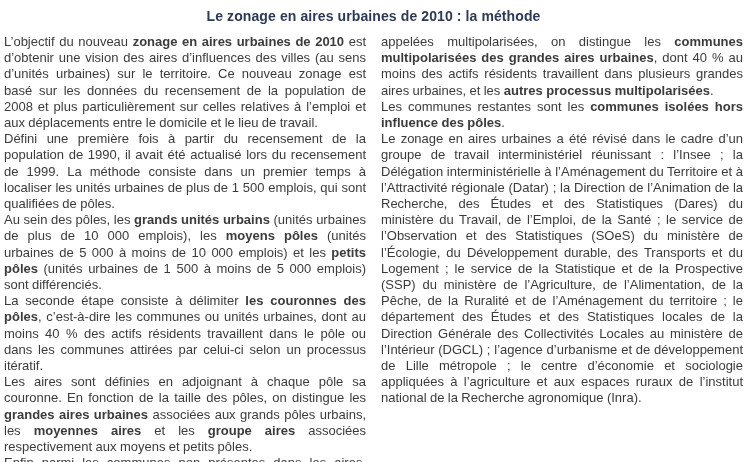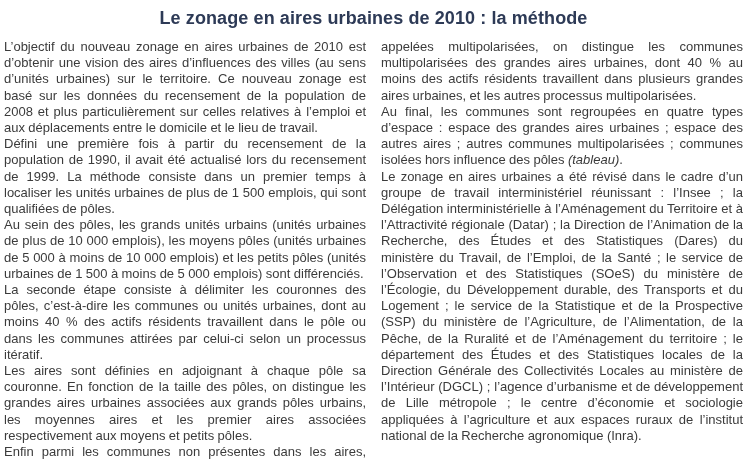--- a/index.html
+++ b/index.html
@@ -15,21 +15,21 @@
     background: var(--page-bg);
     overflow: hidden;
     font-family: "Liberation Sans", "DejaVu Sans", sans-serif;
   }
   .page {
     padding: 5px 4px 0 4px;
     width: 747px;
     height: 462px;
   }
   .doc-title {
-    font-size: 18px;
+    font-size: 14px;
     font-weight: bold;
     text-align: center;
     color: var(--title-color);
     margin: 3px 0 10px 0;
     letter-spacing: 0.1px;
   }
   .columns {
     display: flex;
     gap: 15px;
   }
@@ -37,36 +37,36 @@
     flex: 1 1 0;
     font-size: 13px;
     line-height: 16.2px;
     color: var(--body-color);
     text-align: justify;
     hyphens: auto;
     -webkit-hyphens: auto;
     word-spacing: -0.2px;
   }
   .col p { margin: 0; }
-  .col strong { font-weight: normal; }
+  .col strong { font-weight: bold; }
   .col em { font-style: italic; }
 </style>
 </head>
 <body>
 
 <div class="page">
   <h1 class="doc-title">Le zonage en aires urbaines de 2010 : la méthode</h1>
   <div class="columns">
     <div class="col">
         <p>L’objectif du nouveau <strong>zonage en aires urbaines de 2010</strong> est d’obtenir une vision des aires d’influences des villes (au sens d’unités urbaines) sur le territoire. Ce nouveau zonage est basé sur les données du recensement de la population de 2008 et plus particulièrement sur celles relatives à l’emploi et aux déplacements entre le domicile et le lieu de travail.</p>
         <p>Défini une première fois à partir du recensement de la population de 1990, il avait été actualisé lors du recensement de 1999. La méthode consiste dans un premier temps à localiser les unités urbaines de plus de 1 500 emplois, qui sont qualifiées de pôles.</p>
         <p>Au sein des pôles, les <strong>grands unités urbains</strong> (unités urbaines de plus de 10 000 emplois), les <strong>moyens pôles</strong> (unités urbaines de 5 000 à moins de 10 000 emplois) et les <strong>petits pôles</strong> (unités urbaines de 1 500 à moins de 5 000 emplois) sont différenciés.</p>
         <p>La seconde étape consiste à délimiter <strong>les couronnes des pôles</strong>, c’est-à-dire les communes ou unités urbaines, dont au moins 40 % des actifs résidents travaillent dans le pôle ou dans les communes attirées par celui-ci selon un processus itératif.</p>
-        <p>Les aires sont définies en adjoignant à chaque pôle sa couronne. En fonction de la taille des pôles, on distingue les <strong>grandes aires urbaines</strong> associées aux grands pôles urbains, les <strong>moyennes aires</strong> et les <strong>premier aires</strong> associées respectivement aux moyens et petits pôles.</p>
+        <p>Les aires sont définies en adjoignant à chaque pôle sa couronne. En fonction de la taille des pôles, on distingue les <strong>grandes aires urbaines</strong> associées aux grands pôles urbains, les <strong>moyennes aires</strong> et les <strong>groupe aires</strong> associées respectivement aux moyens et petits pôles.</p>
         <p>Enfin parmi les communes non présentes dans les aires, certaines sont attirées par plusieurs aires, de sorte que 40 % au moins des actifs résidents travaillent dans des aires, sans atteindre ce seuil avec une seule d’entre elles. Au sein de ces communes,</p>
       </div>
     <div class="col">
         <p>appelées multipolarisées, on distingue les <strong>communes multipolarisées des grandes aires urbaines</strong>, dont 40 % au moins des actifs résidents travaillent dans plusieurs grandes aires urbaines, et les <strong>autres processus multipolarisées</strong>.</p>
-        <p>Au final, les communes sont regroupées en <strong>quatre types d’espace</strong> : espace des grandes aires urbaines ; espace des autres aires ; autres communes multipolarisées ; communes isolées hors influence des pôles <em>(tableau)</em>.</p>
+        <p>Les communes restantes sont les <strong>communes isolées hors influence des pôles</strong>.</p>
         <p>Le zonage en aires urbaines a été révisé dans le cadre d’un groupe de travail interministériel réunissant : l’Insee ; la Délégation interministérielle à l’Aménagement du Territoire et à l’Attractivité régionale (Datar) ; la Direction de l’Animation de la Recherche, des Études et des Statistiques (Dares) du ministère du Travail, de l’Emploi, de la Santé ; le service de l’Observation et des Statistiques (SOeS) du ministère de l’Écologie, du Développement durable, des Transports et du Logement ; le service de la Statistique et de la Prospective (SSP) du ministère de l’Agriculture, de l’Alimentation, de la Pêche, de la Ruralité et de l’Aménagement du territoire ; le département des Études et des Statistiques locales de la Direction Générale des Collectivités Locales au ministère de l’Intérieur (DGCL) ; l’agence d’urbanisme et de développement de Lille métropole ; le centre d’économie et sociologie appliquées à l’agriculture et aux espaces ruraux de l’institut national de la Recherche agronomique (Inra).</p>
       </div>
   </div>
 </div>
 
 </body></html>

